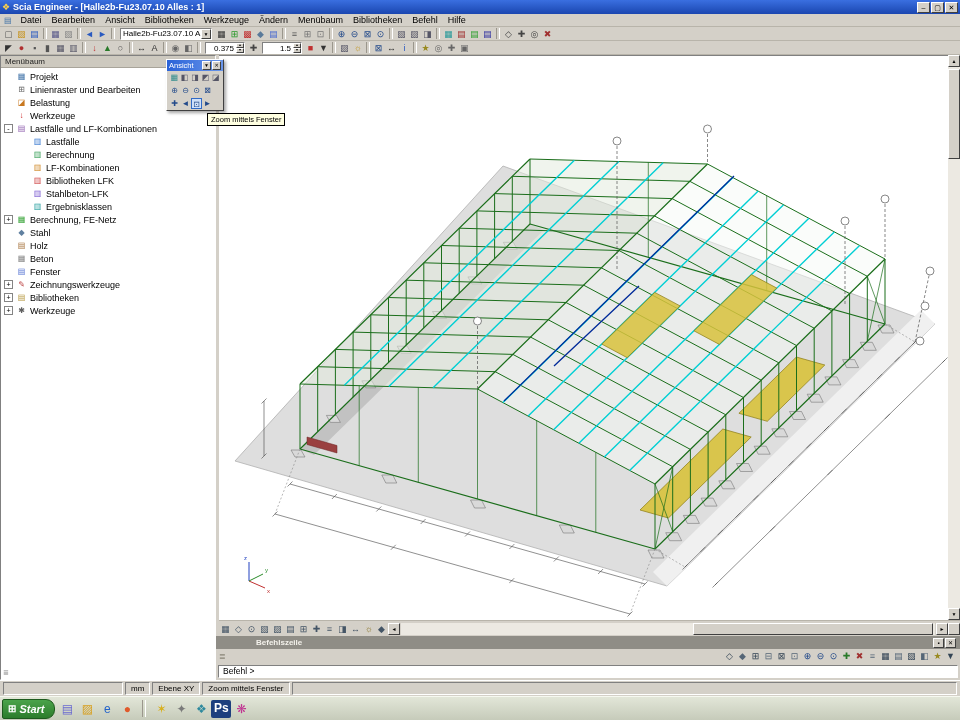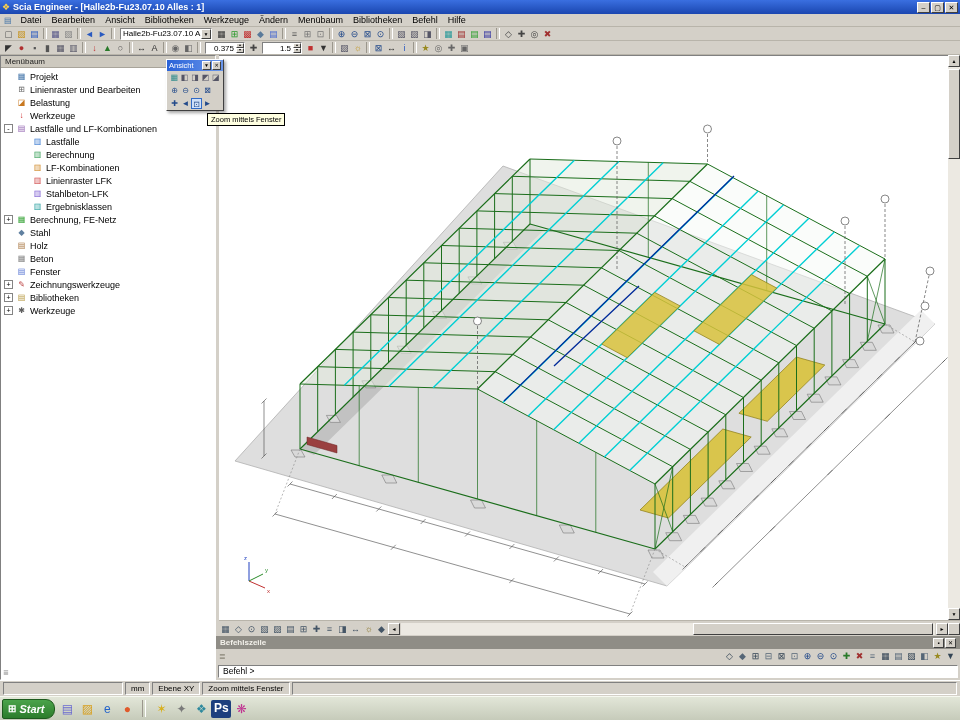--- a/index.html
+++ b/index.html
@@ -69,21 +69,21 @@
 
   #vpbottom { position:absolute; left:219px; top:620px; width:741px; height:16px; background:#d4d0c8;
     display:flex; align-items:center; border-top:1px solid #b8b4aa; }
   #vpbottom .htrack { flex:1; height:12px; background:#ece9e2; position:relative; margin:0 1px; }
   #vpbottom .hthumb { position:absolute; right:2px; top:0; width:45%; height:12px; background:#d4d0c8;
     border:1px solid; border-color:#fff #404040 #404040 #fff; cursor:grab; }
 
   
   #befhdr { position:absolute; left:216px; top:636px; width:744px; height:13px; background:#8f8d86;
     color:#f4f2ec; font-size:8px; line-height:12px; padding:0 4px; display:flex; align-items:center; }
-  #befhdr .htitle { flex:1; font-weight:bold; }
+  #befhdr .htitle { flex:1; font-weight:bold;margin-left:36px; }
   .hbtn { width:11px; height:10px; background:#d4d0c8; color:#000; border:1px solid; border-color:#fff #404040 #404040 #fff;
     font-size:6px; line-height:8px; text-align:center; margin-left:1px; cursor:pointer; }
   #cmdicons { position:absolute; left:216px; top:649px; width:744px; height:14px; background:#d4d0c8;
     display:flex; justify-content:flex-end; align-items:center; padding:0 3px; }
   #cmdgrip { margin-right:auto; color:#8a8678; font-size:8px; }
   #cmdinputrow { position:absolute; left:216px; top:663px; width:744px; height:17px; background:#d4d0c8; display:flex; align-items:center; }
   #cmdinput { flex:1; height:13px; margin:0 2px; background:#fff; border:1px solid; border-color:#808080 #fff #fff #808080;
     font-size:8.5px; line-height:11px; padding-left:4px; cursor:text; }
 
   
@@ -290,21 +290,21 @@
         <span class="tlabel">Berechnung</span>
       </div>
       <div class="trow" style="padding-left: 19px;">
         <span class="expspacer"></span>
         <span class="ticon" style="color: rgb(208, 138, 42);">▥</span>
         <span class="tlabel">LF-Kombinationen</span>
       </div>
       <div class="trow" style="padding-left: 19px;">
         <span class="expspacer"></span>
         <span class="ticon" style="color: rgb(208, 74, 74);">▥</span>
-        <span class="tlabel">Linienraster LFK</span>
+        <span class="tlabel">Bibliotheken LFK</span>
       </div>
       <div class="trow" style="padding-left: 19px;">
         <span class="expspacer"></span>
         <span class="ticon" style="color: rgb(122, 90, 208);">▥</span>
         <span class="tlabel">Stahlbeton-LFK</span>
       </div>
       <div class="trow" style="padding-left: 19px;">
         <span class="expspacer"></span>
         <span class="ticon" style="color: rgb(42, 160, 160);">▥</span>
         <span class="tlabel">Ergebnisklassen</span>

